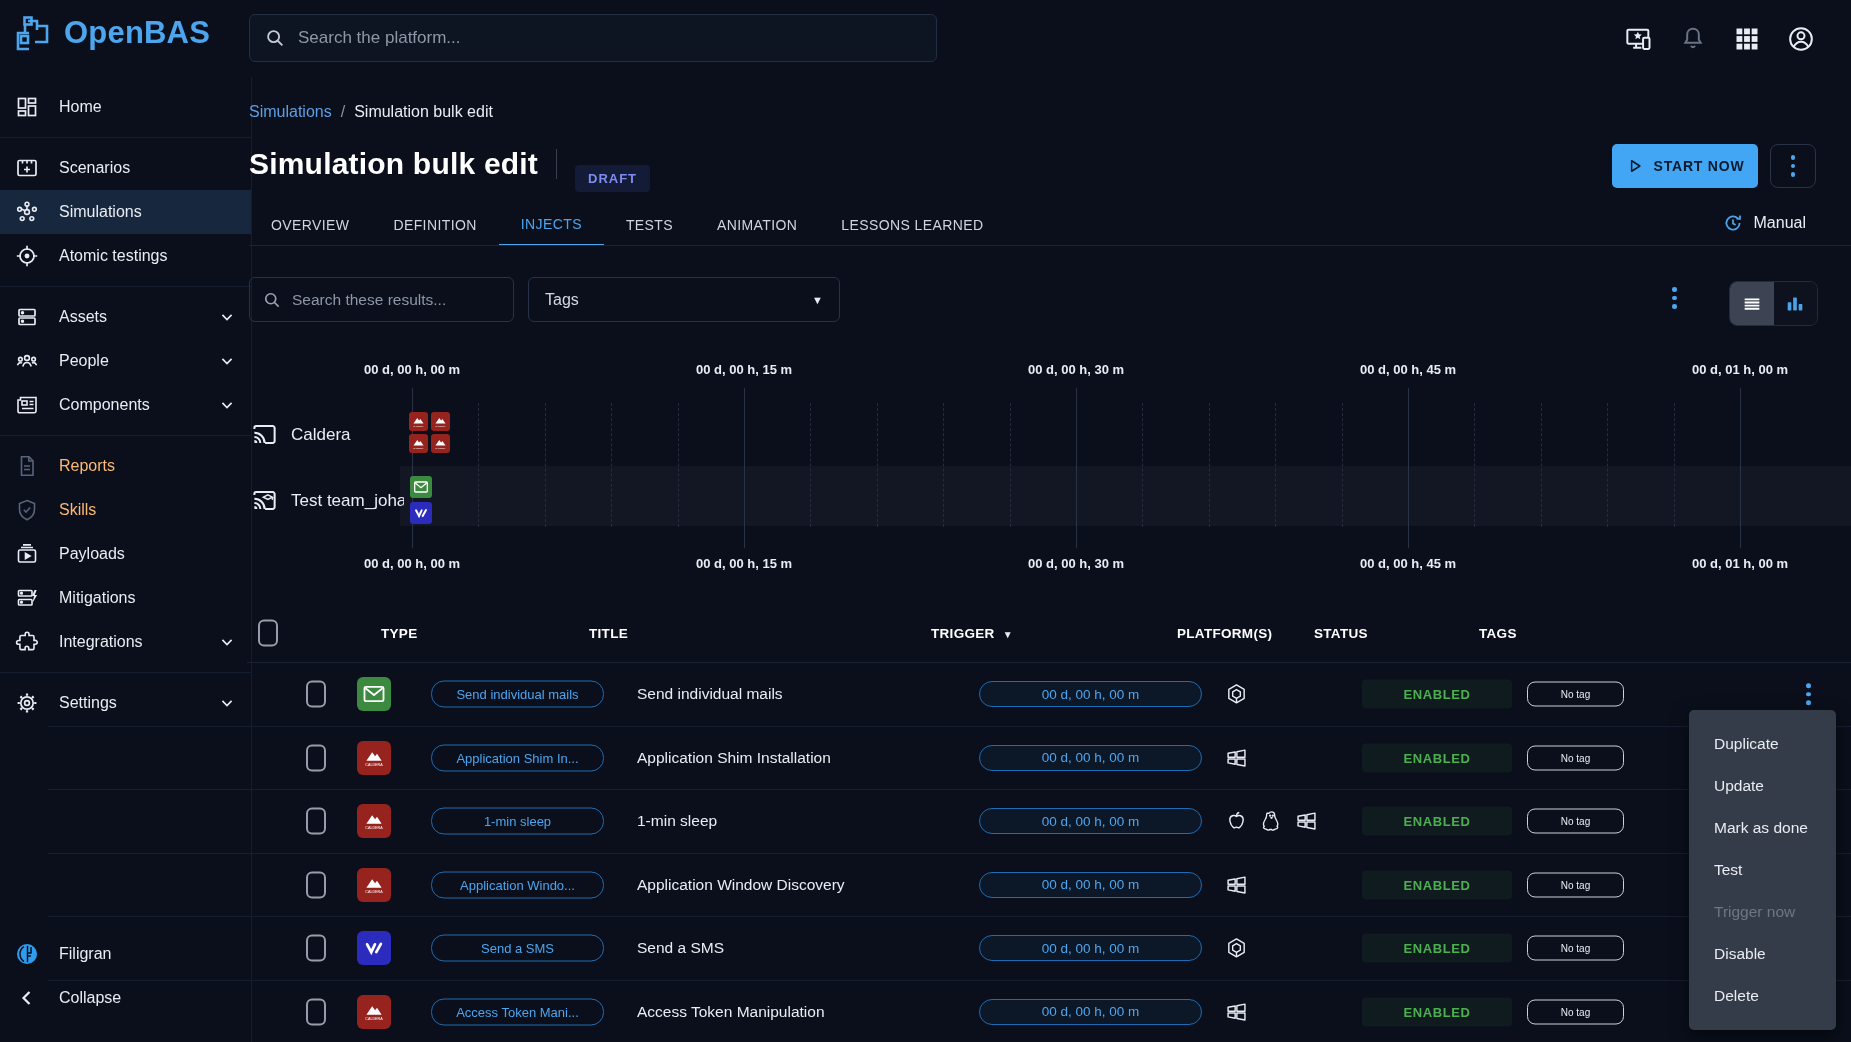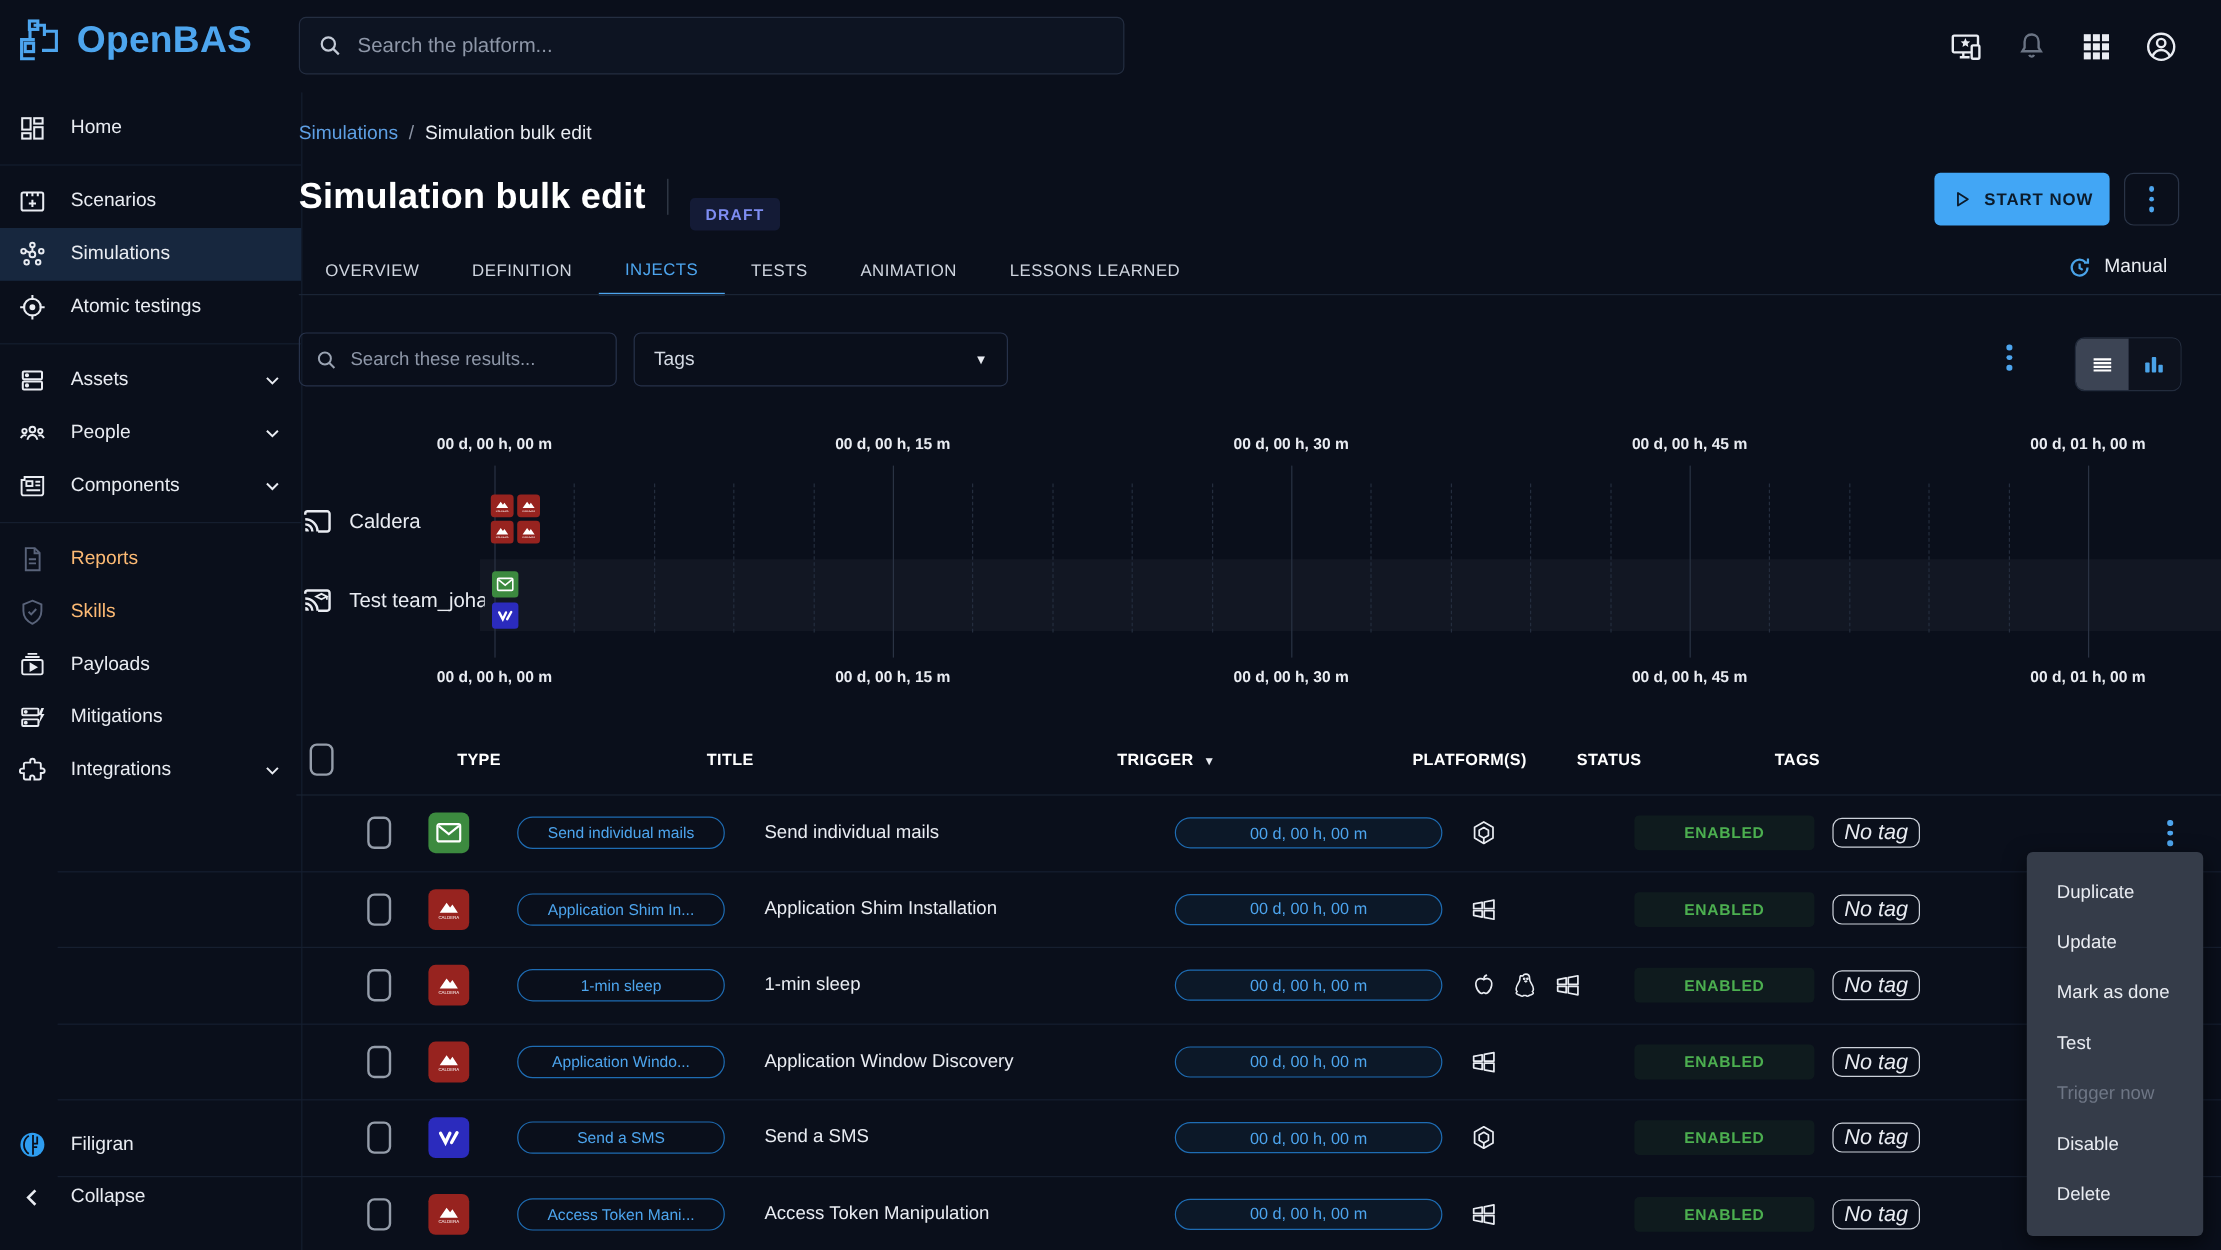--- a/index.html
+++ b/index.html
@@ -90,21 +90,21 @@
   .c-trig{left:931px;} .c-plat{left:1177px;} .c-status{left:1314px;} .c-tags{left:1479px;} .c-dots{left:1758px;}
   .checkbox{width:20px;height:27px;border:2px solid #959daa;border-radius:6px;background:transparent;cursor:pointer;}
   .type-icon{width:34px;height:34px;border-radius:6px;display:flex;align-items:center;justify-content:center;}
   .ti-mail{background:#3c8a3f;} .ti-sms{background:#2b2bbd;} .ti-caldera{background:#97231f;}
   .type-chip{width:173px;height:27px;border:1px solid #1e6cb3;border-radius:13px;color:#4da5ee;font-size:13px;display:flex;align-items:center;justify-content:center;cursor:pointer;}
   .row-title{font-size:15.5px;color:#e9ecf2;white-space:nowrap;}
   .trig-chip{width:223px;height:26px;border:1px solid #1e6cb3;border-radius:13px;background:#0c1828;color:#4da5ee;font-size:13.5px;display:flex;align-items:center;justify-content:center;cursor:pointer;}
   .plats{display:flex;gap:12px;align-items:center;color:#e9ecf2;}
   .plats .pic{width:23px;height:23px;}
   .status-chip{width:150px;height:29px;background:rgba(76,175,80,0.08);color:#4caf50;font-size:13px;font-weight:600;letter-spacing:0.6px;border-radius:4px;display:flex;align-items:center;justify-content:center;}
-  .tag-chip{width:73px;height:25px;border:1px solid #ccd1da;border-radius:8px;color:#e8ebf1;font-size:18px;display:flex;align-items:center;justify-content:center;cursor:pointer;font-style:italic;}
+  .tag-chip{width:97px;height:25px;border:1px solid #ccd1da;border-radius:8px;color:#e8ebf1;font-size:10px;display:flex;align-items:center;justify-content:center;cursor:pointer;}
 
   
   .ctx{position:absolute;left:1689px;top:710px;width:147px;background:#353c49;border-radius:5px;box-shadow:0 6px 18px rgba(0,0,0,0.55);padding:13px 0;}
   .ctx-item{height:42px;line-height:42px;padding-left:25px;font-size:15.5px;color:#e9ecf2;cursor:pointer;white-space:nowrap;}
   .ctx-item.disabled{color:#6e7685;cursor:default;}
 </style>
 </head>
 <body>
 
 <div id="root">
@@ -314,20 +314,39 @@
         </span>
         <span>Mitigations</span>
       </div>
       <div class="side-item">
         <span class="sicon">
           <svg viewBox="0 0 24 24" fill="none" stroke="currentColor" stroke-width="1.6">
               <path d="M10.2 4.2 a1.9 1.9 0 0 1 3.8 0 v1.3 h3.6 a1.4 1.4 0 0 1 1.4 1.4 v3.5 h1.3 a1.9 1.9 0 0 1 0 3.8 h-1.3 v4 a1.4 1.4 0 0 1 -1.4 1.4 h-3.9 v-1.5 a1.8 1.8 0 0 0 -3.6 0 v1.5 h-3.8 a1.4 1.4 0 0 1 -1.4 -1.4 v-3.9 h-1.4 a1.9 1.9 0 0 1 0 -3.8 h1.4 v-3.6 a1.4 1.4 0 0 1 1.4 -1.4 h3.9 z"></path>
             </svg>
         </span>
         <span>Integrations</span>
+        <span class="side-chev">
+            <svg viewBox="0 0 24 24" fill="none" stroke="currentColor" stroke-width="2">
+              <path d="M6.5 9.5 L12 15 L17.5 9.5"></path>
+            </svg>
+          </span>
+      </div>
+    </div>
+    <div class="side-group">
+      <div class="side-item">
+        <span class="sicon">
+          <svg viewBox="0 0 24 24" fill="none" stroke="currentColor" stroke-width="1.7">
+              <circle cx="12" cy="12" r="6.2"></circle>
+              <circle cx="12" cy="12" r="2.4"></circle>
+              <g stroke-width="2.2">
+                <path d="M12 2.6 v2.2 M12 19.2 v2.2 M2.6 12 h2.2 M19.2 12 h2.2 M5.4 5.4 l1.6 1.6 M17 17 l1.6 1.6 M18.6 5.4 L17 7 M7 17 l-1.6 1.6"></path>
+              </g>
+            </svg>
+        </span>
+        <span>Settings</span>
         <span class="side-chev">
             <svg viewBox="0 0 24 24" fill="none" stroke="currentColor" stroke-width="2">
               <path d="M6.5 9.5 L12 15 L17.5 9.5"></path>
             </svg>
           </span>
       </div>
     </div>
     <div class="side-footer">
       <div class="side-item">
         <span class="sicon">

